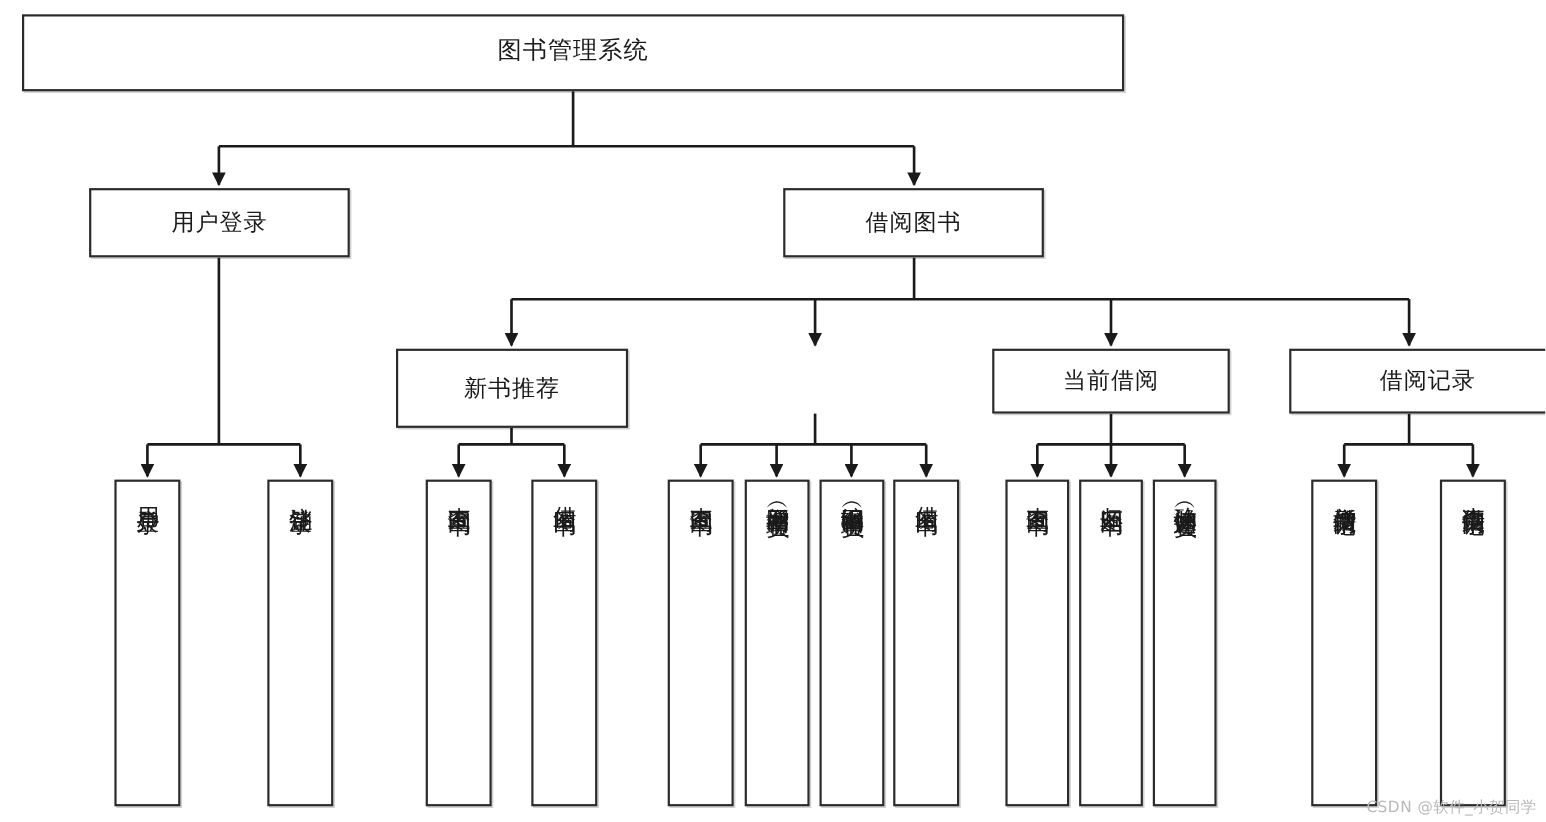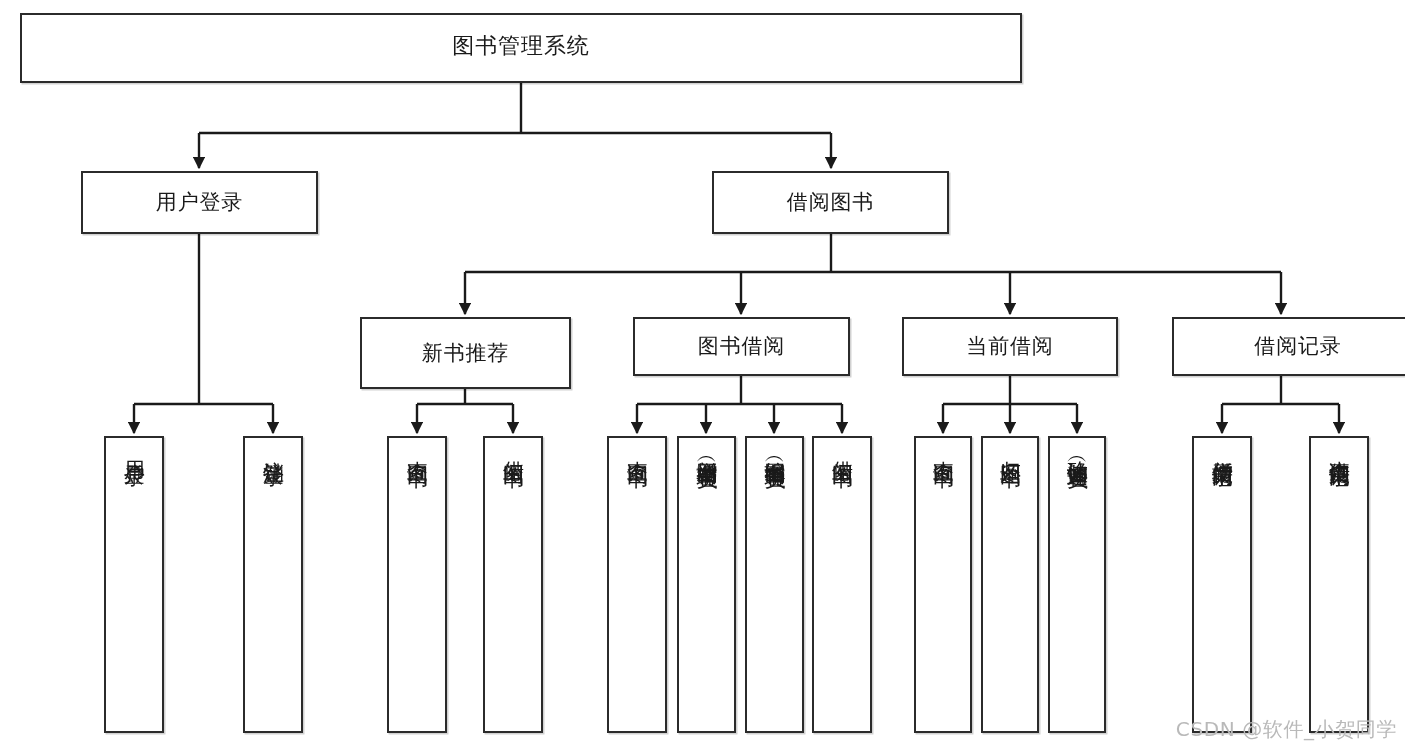--- a/index.html
+++ b/index.html
@@ -62,21 +62,21 @@
     letter-spacing: 0.10em;
     white-space: nowrap;
   }
   .node.v.tall .label {
     letter-spacing: 0.06em;
   }
   #watermark {
     position: absolute;
     right: 8px;
     bottom: 4px;
-    font-size: 20px;
+    font-size: 14px;
     color: #b9b9b9;
     letter-spacing: 0.03em;
     user-select: none;
     white-space: nowrap;
   }
 </style>
 </head>
 <body>
 
 <div id="canvas">
@@ -138,23 +138,20 @@
   <div class="node h" style="left:81px; top:171px; width:237px; height:63px;">
     <span class="label">用户登录</span>
   </div>
   <div class="node h" style="left:712px; top:171px; width:237px; height:63px;">
     <span class="label">借阅图书</span>
   </div>
 
   <div class="node h" style="left:360px; top:317px; width:211px; height:72px;">
     <span class="label">新书推荐</span>
   </div>
-  <div class="node h" style="left:633px; top:317px; width:217px; height:59px;">
-    <span class="label">图书借阅</span>
-  </div>
   <div class="node h" style="left:902px; top:317px; width:216px; height:59px;justify-content:center;">
     <span class="label">当前借阅</span>
   </div>
   <div class="node h" style="left:1172px; top:317px; width:252px; height:59px;">
     <span class="label">借阅记录</span>
   </div>
 
   <div class="node v" style="left:104px; top:436px; width:60px; height:297px;">
     <span class="label">用户登录</span>
   </div>

